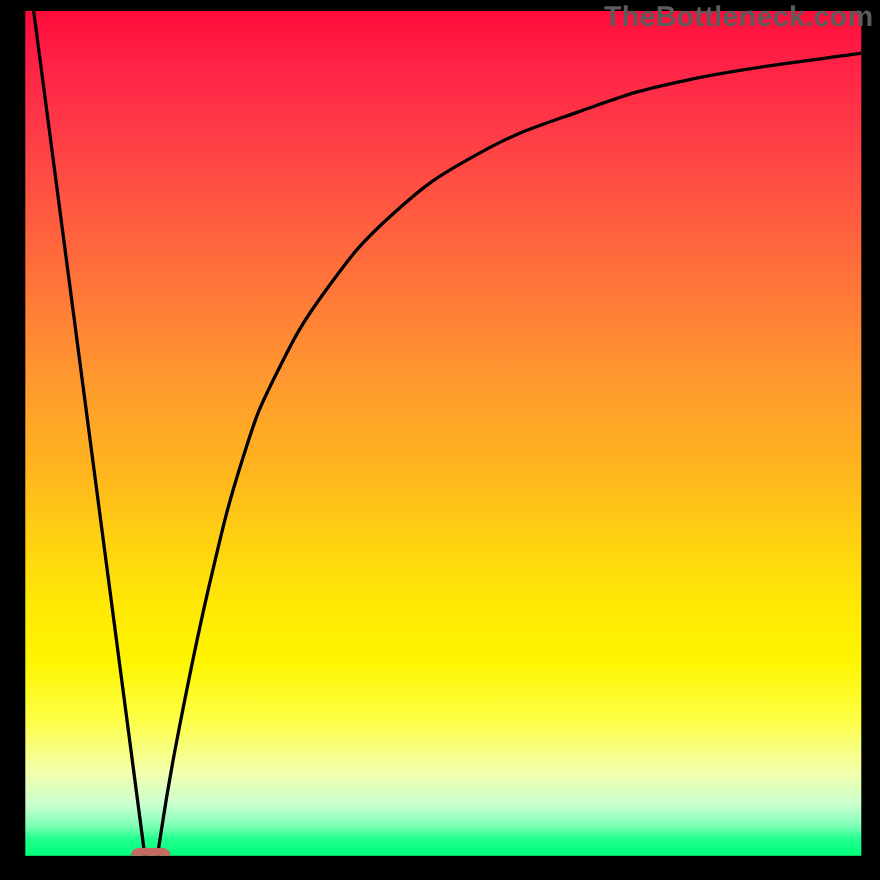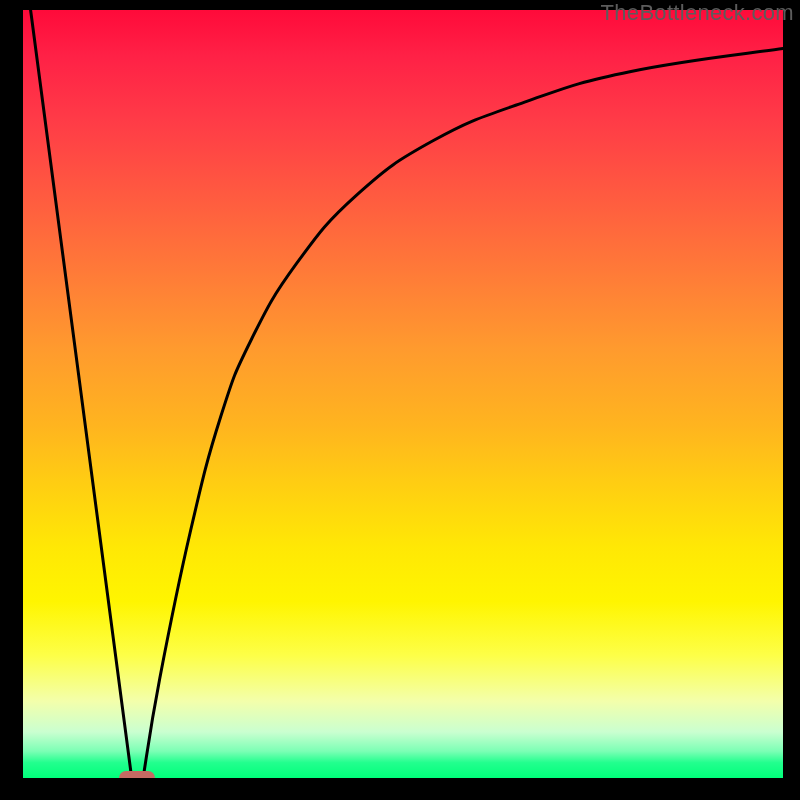--- a/index.html
+++ b/index.html
@@ -39,22 +39,22 @@
       #7cffb5 96.5%,
       #22ff8e 98%,
       #00ff7a 100%
     );
   }
   .watermark {
     position: absolute;
     top: 0;
     right: 6px;
     color: #5c5c5c;
-    font-size: 22px;
-    font-weight: 400;
+    font-size: 26px;
+    font-weight: 700;
     letter-spacing: 0.3px;
     user-select: none;
   }
   svg.curves {
     position: absolute;
     left: 0;
     top: 0;
     width: 100%;
     height: 100%;
   }

